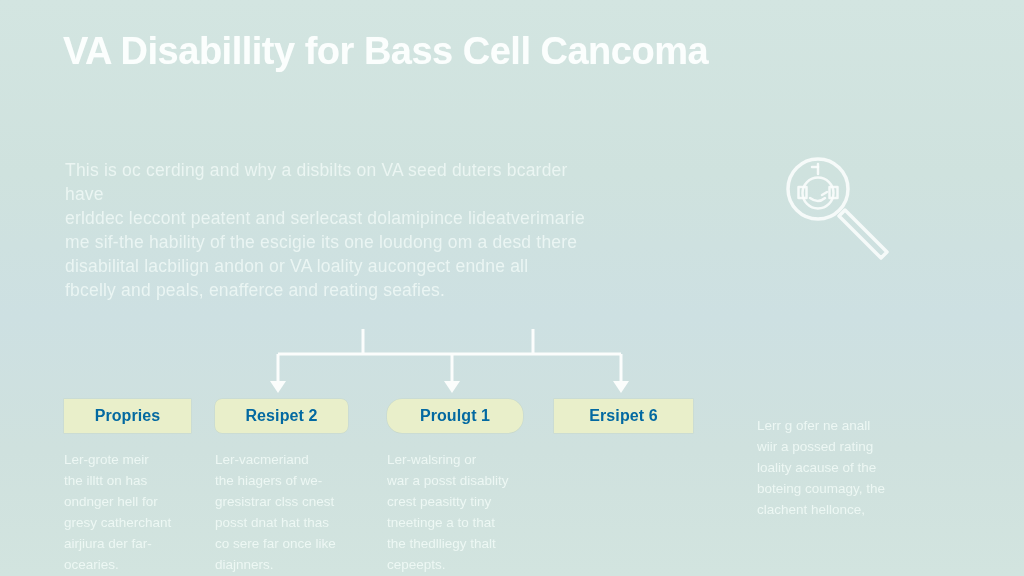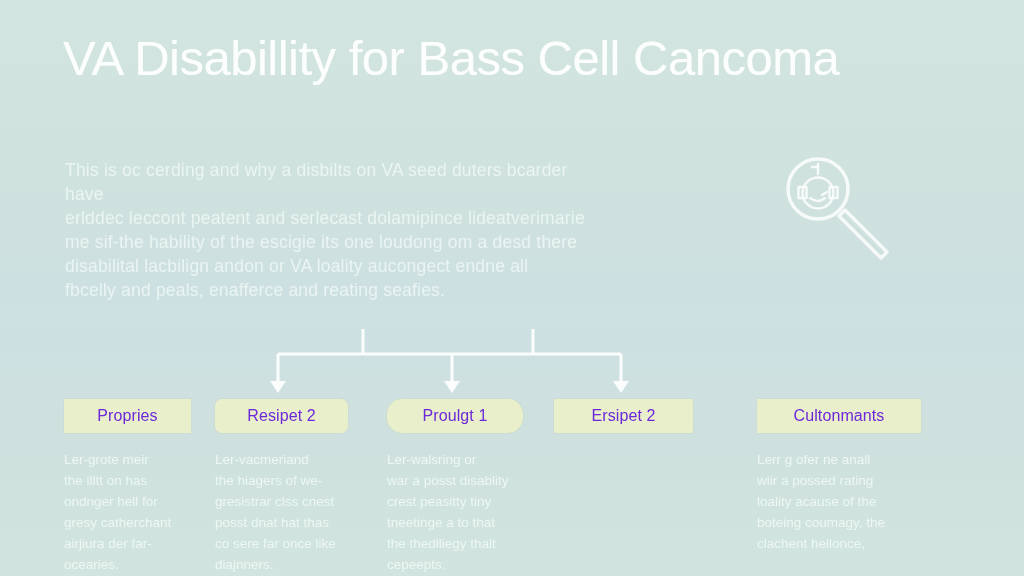--- a/index.html
+++ b/index.html
@@ -6,21 +6,21 @@
   .stage{
     position:relative;
     width:1024px;height:576px;
     overflow:hidden;
     font-family:"Liberation Sans",sans-serif;
     background:linear-gradient(180deg,#d3e5e1 0%,#cfe2de 30%,#cde0e2 55%,#cfe1de 78%,#d2e4df 100%);
   }
   .page-title{
     position:absolute;left:63px;top:30px;width:920px;
     margin:0;
-    font-size:49px;font-weight:400;letter-spacing:-0.5px;
+    font-size:38px;font-weight:700;letter-spacing:-0.5px;
     color:#fbfefd;
     text-shadow:0 0 1px rgba(255,255,255,0.4);
   }
   .intro{
     position:absolute;left:65px;top:158px;width:540px;
     font-size:17.5px;line-height:24px;letter-spacing:0.2px;
     color:rgba(246,253,251,0.70);
     white-space:pre-line;
   }
   .magnifier{
@@ -41,21 +41,21 @@
     height:34px;
     display:flex;align-items:center;justify-content:center;
     box-shadow:0 0 0 0.5px rgba(180,190,140,0.25);
   }
   .col-1 .flow-box{width:127px;}
   .col-2 .flow-box{width:133px;border-radius:7px;}
   .col-3 .flow-box{width:136px;border-radius:15px;}
   .col-4 .flow-box{width:139px;}
   .col-5 .flow-box{width:164px;}
   .flow-box-label{
-    font-size:16px;font-weight:400;color:#6d28d9;letter-spacing:0.1px;
+    font-size:16px;font-weight:700;color:#0369a1;letter-spacing:0.1px;
   }
   .flow-desc{
     margin-top:16px;
     font-size:13.5px;line-height:21px;
     color:rgba(244,252,249,0.80);
     white-space:pre-line;
   }
 </style>
 </head>
 <body>
@@ -129,28 +129,25 @@
     <div class="flow-desc">Ler-walsring or
 war a posst disablity
 crest peasitty tiny
 tneetinge a to that
 the thedlliegy thalt
 cepeepts.</div>
   </div>
 
   <div class="flow-col col-4">
     <div class="flow-box">
-      <span class="flow-box-label">Ersipet 2</span>
+      <span class="flow-box-label">Ersipet 6</span>
     </div>
   </div>
 
   <div class="flow-col col-5">
-    <div class="flow-box">
-      <span class="flow-box-label">Cultonmants</span>
-    </div>
     <div class="flow-desc">Lerr g ofer ne anall
 wiir a possed rating
 loality acause of the
 boteing coumagy, the
 clachent hellonce,</div>
   </div>
 
 </div>
 
 </body></html>

